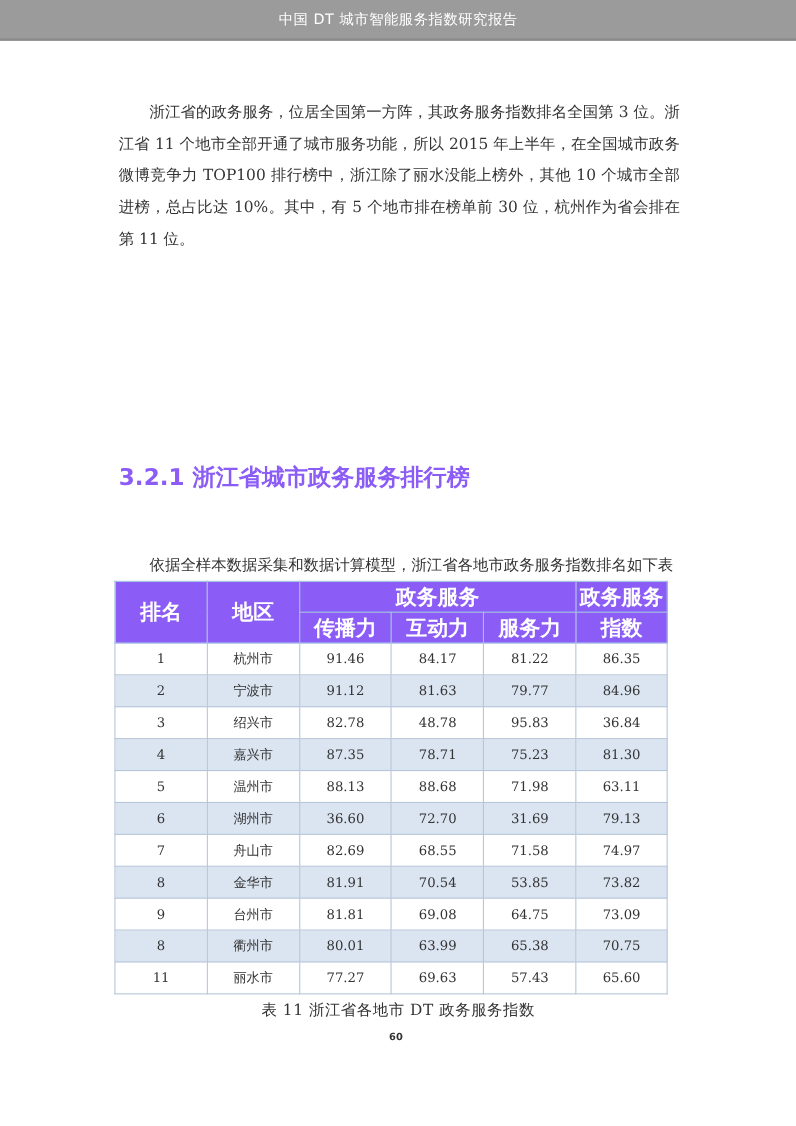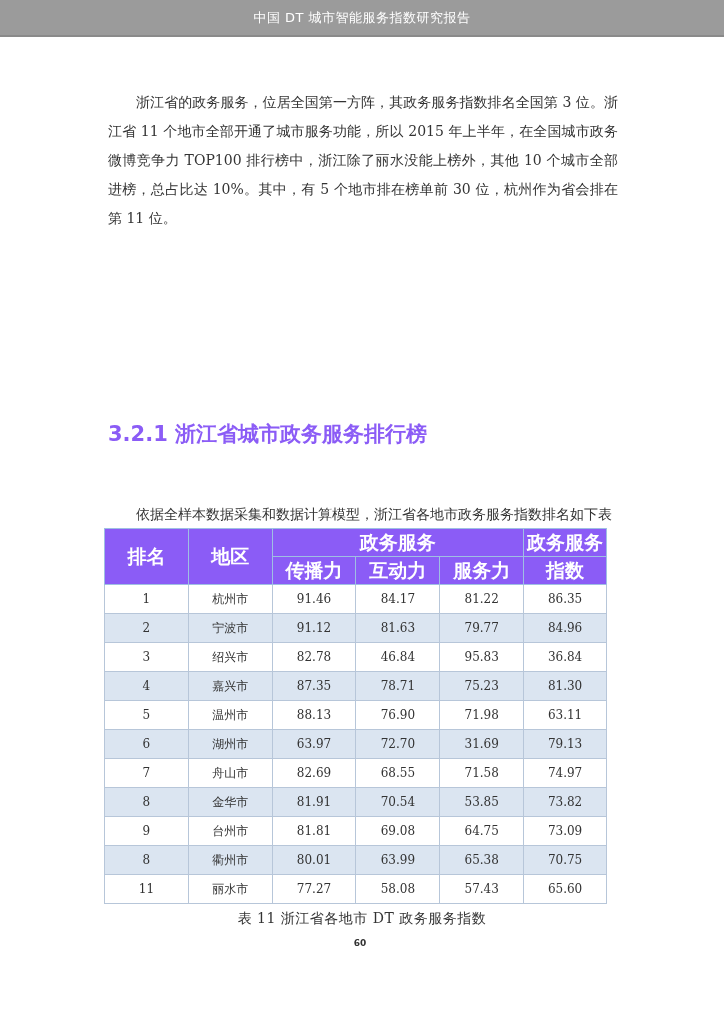--- a/index.html
+++ b/index.html
@@ -171,44 +171,44 @@
       <td>宁波市</td>
       <td>91.12</td>
       <td>81.63</td>
       <td>79.77</td>
       <td>84.96</td>
     </tr>
     <tr class="odd">
       <td>3</td>
       <td>绍兴市</td>
       <td>82.78</td>
-      <td>46.84</td>
+      <td>48.78</td>
       <td>95.83</td>
       <td>36.84</td>
     </tr>
     <tr class="even">
       <td>4</td>
       <td>嘉兴市</td>
       <td>87.35</td>
       <td>78.71</td>
       <td>75.23</td>
       <td>81.30</td>
     </tr>
     <tr class="odd">
       <td>5</td>
       <td>温州市</td>
       <td>88.13</td>
-      <td>76.90</td>
+      <td>88.68</td>
       <td>71.98</td>
       <td>63.11</td>
     </tr>
     <tr class="even">
       <td>6</td>
       <td>湖州市</td>
-      <td>63.97</td>
+      <td>36.60</td>
       <td>72.70</td>
       <td>31.69</td>
       <td>79.13</td>
     </tr>
     <tr class="odd">
       <td>7</td>
       <td>舟山市</td>
       <td>82.69</td>
       <td>68.55</td>
       <td>71.58</td>
@@ -235,21 +235,21 @@
       <td>衢州市</td>
       <td>80.01</td>
       <td>63.99</td>
       <td>65.38</td>
       <td>70.75</td>
     </tr>
     <tr class="odd">
       <td>11</td>
       <td>丽水市</td>
       <td>77.27</td>
-      <td>58.08</td>
+      <td>69.63</td>
       <td>57.43</td>
       <td>65.60</td>
     </tr>
   </tbody>
 </table>
 
 <div class="table-caption">表 11  浙江省各地市 DT 政务服务指数</div>
 
 <div class="page-number">60</div>
 

